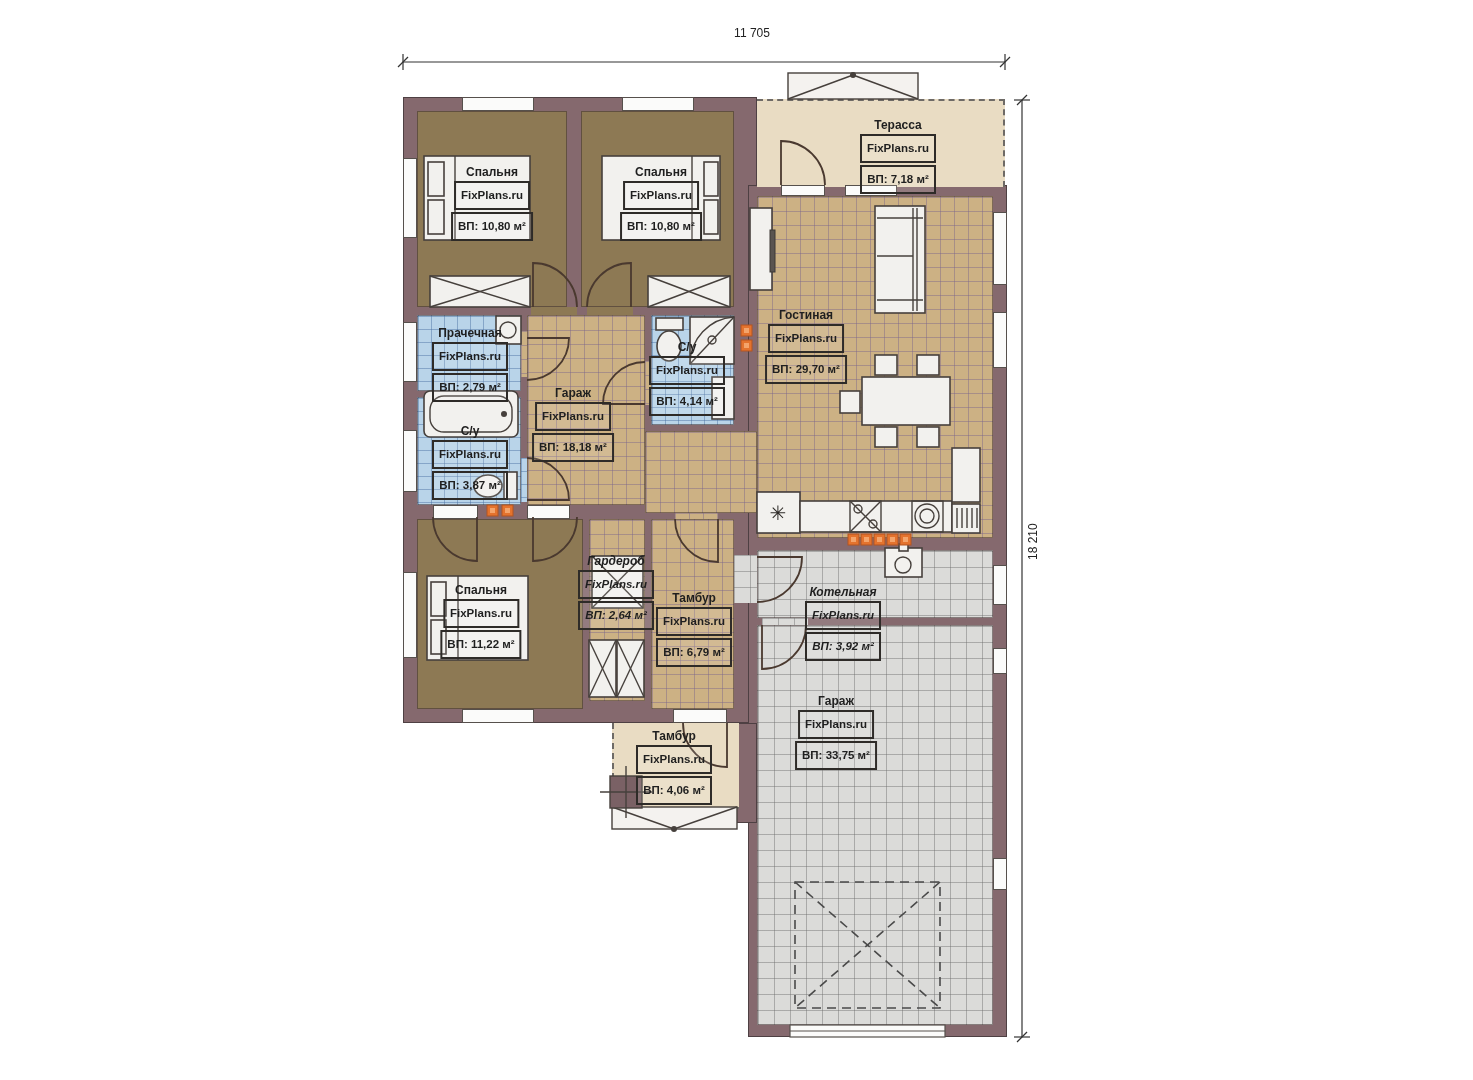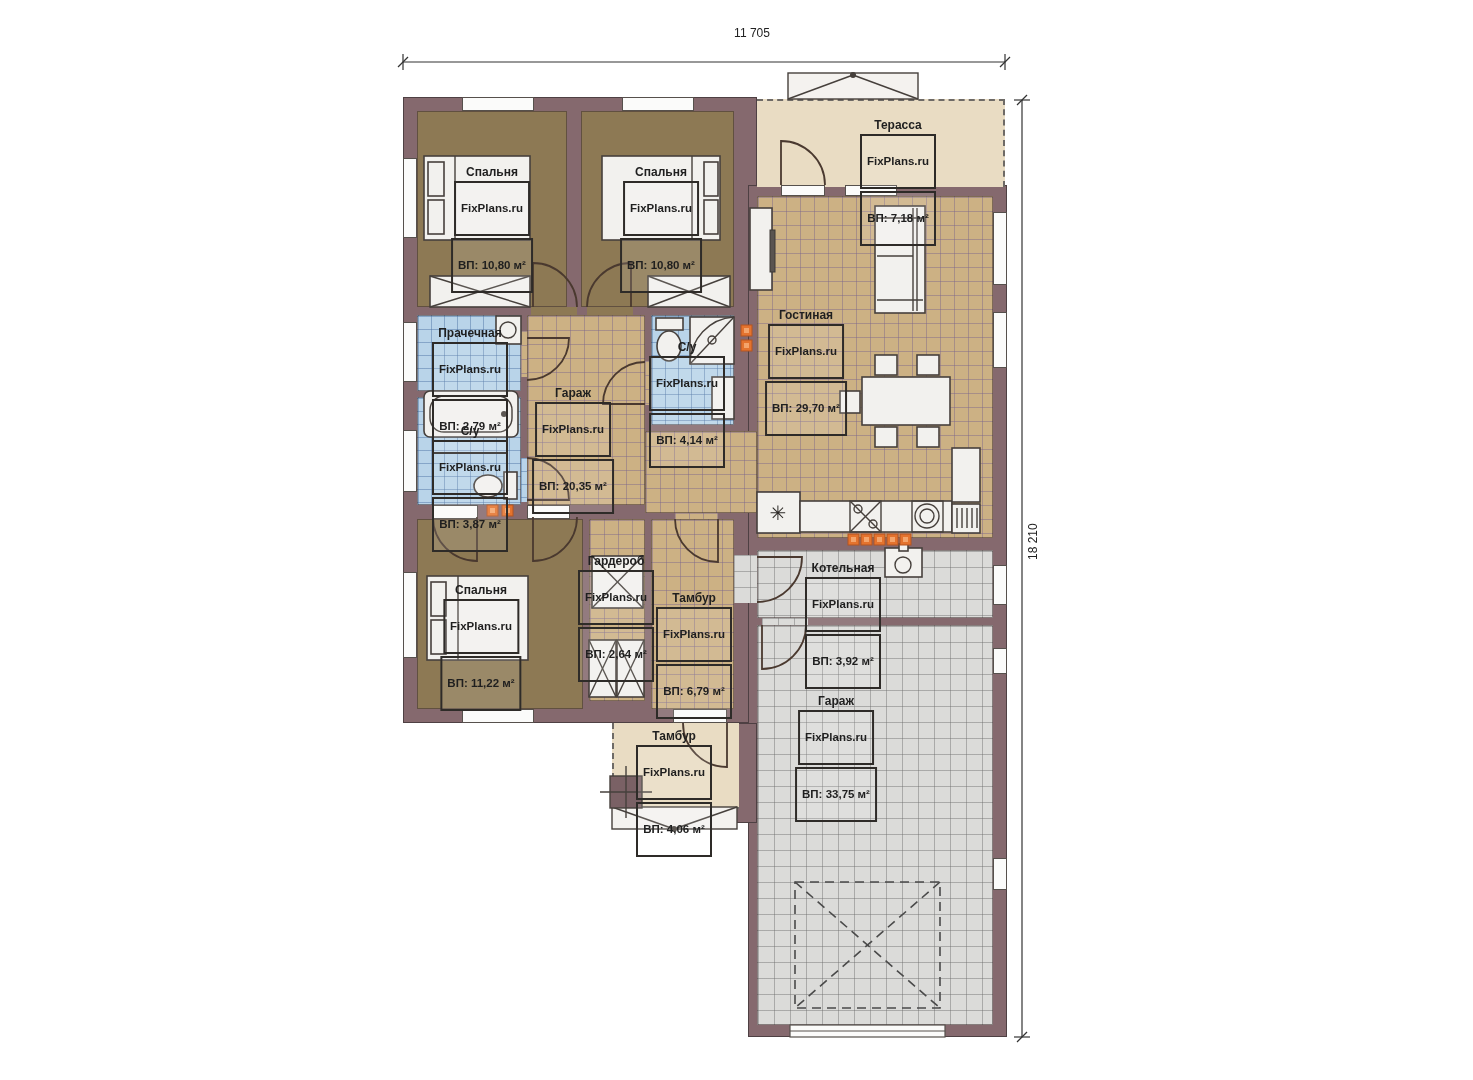--- a/index.html
+++ b/index.html
@@ -22,21 +22,21 @@
                      linear-gradient(90deg,rgba(110,110,110,.45) 1px,transparent 1px);
     background-size:16px 16px;}
   .beige{background:#e9dcc3;}
   .dashed-tr{border-top:2px dashed #6e6a66;border-right:2px dashed #6e6a66;}
   .dashed-lb{border-left:2px dashed #6e6a66;border-bottom:2px dashed #6e6a66;}
   .opening{box-sizing:border-box;}
   .win{background:#fbfbfa;border:1px solid #56504c;box-sizing:border-box;}
   .room-label{transform:translateX(-50%);display:flex;flex-direction:column;align-items:center;
     gap:2px;color:#1f1f1f;text-align:center;z-index:30;}
   .room-label .rname{font-size:12px;font-weight:bold;white-space:nowrap;}
-  .room-label .box{border:2px solid #2e2b28;padding:17px 5px;font-size:11.5px;font-weight:bold;
+  .room-label .box{border:2px solid #2e2b28;padding:4px 5px;font-size:11.5px;font-weight:bold;
     white-space:nowrap;line-height:17px;background:rgba(255,255,255,0.12);text-align:center;}
   .dim-label{font-size:12px;color:#222;z-index:25;}
   svg{position:absolute;left:0;top:0;z-index:20;}
   .furn{fill:#f2f1ee;stroke:#46403c;stroke-width:1.6;}
   .lineonly{fill:none;stroke:#46403c;stroke-width:1.4;}
   .door{fill:none;stroke:#4a392f;stroke-width:1.8;}
   .dash{fill:none;stroke:#4a4a4a;stroke-width:1.6;stroke-dasharray:9 6;}
   .dimline{stroke:#333;stroke-width:1.2;fill:none;}
 </style>
 </head>
@@ -330,43 +330,43 @@
     <div class="box">ВП: 2,79 м²</div>
   </div>
   <div class="abs room-label" style="left:687px;top:340px;">
     <div class="rname">С/у</div>
     <div class="box">FixPlans.ru</div>
     <div class="box">ВП: 4,14 м²</div>
   </div>
   <div class="abs room-label" style="left:573px;top:386px;">
     <div class="rname">Гараж</div>
     <div class="box">FixPlans.ru</div>
-    <div class="box">ВП: 20,35 м²</div>
+    <div class="box">ВП: 18,18 м²</div>
   </div>
   <div class="abs room-label" style="left:470px;top:424px;">
     <div class="rname">С/у</div>
     <div class="box">FixPlans.ru</div>
     <div class="box">ВП: 3,87 м²</div>
   </div>
   <div class="abs room-label" style="left:481px;top:583px;">
     <div class="rname">Спальня</div>
     <div class="box">FixPlans.ru</div>
     <div class="box">ВП: 11,22 м²</div>
   </div>
-  <div class="abs room-label" style="left:616px;top:554px;">
+  <div class="abs room-label" style="left:616px;top:554px;font-style:italic;">
     <div class="rname">Гардероб</div>
     <div class="box">FixPlans.ru</div>
     <div class="box">ВП: 2,64 м²</div>
   </div>
   <div class="abs room-label" style="left:694px;top:591px;">
     <div class="rname">Тамбур</div>
     <div class="box">FixPlans.ru</div>
     <div class="box">ВП: 6,79 м²</div>
   </div>
-  <div class="abs room-label" style="left:843px;top:561px;">
+  <div class="abs room-label" style="left:843px;top:585px;font-style:italic;">
     <div class="rname">Котельная</div>
     <div class="box">FixPlans.ru</div>
     <div class="box">ВП: 3,92 м²</div>
   </div>
   <div class="abs room-label" style="left:836px;top:694px;">
     <div class="rname">Гараж</div>
     <div class="box">FixPlans.ru</div>
     <div class="box">ВП: 33,75 м²</div>
   </div>
   <div class="abs room-label" style="left:674px;top:729px;">

